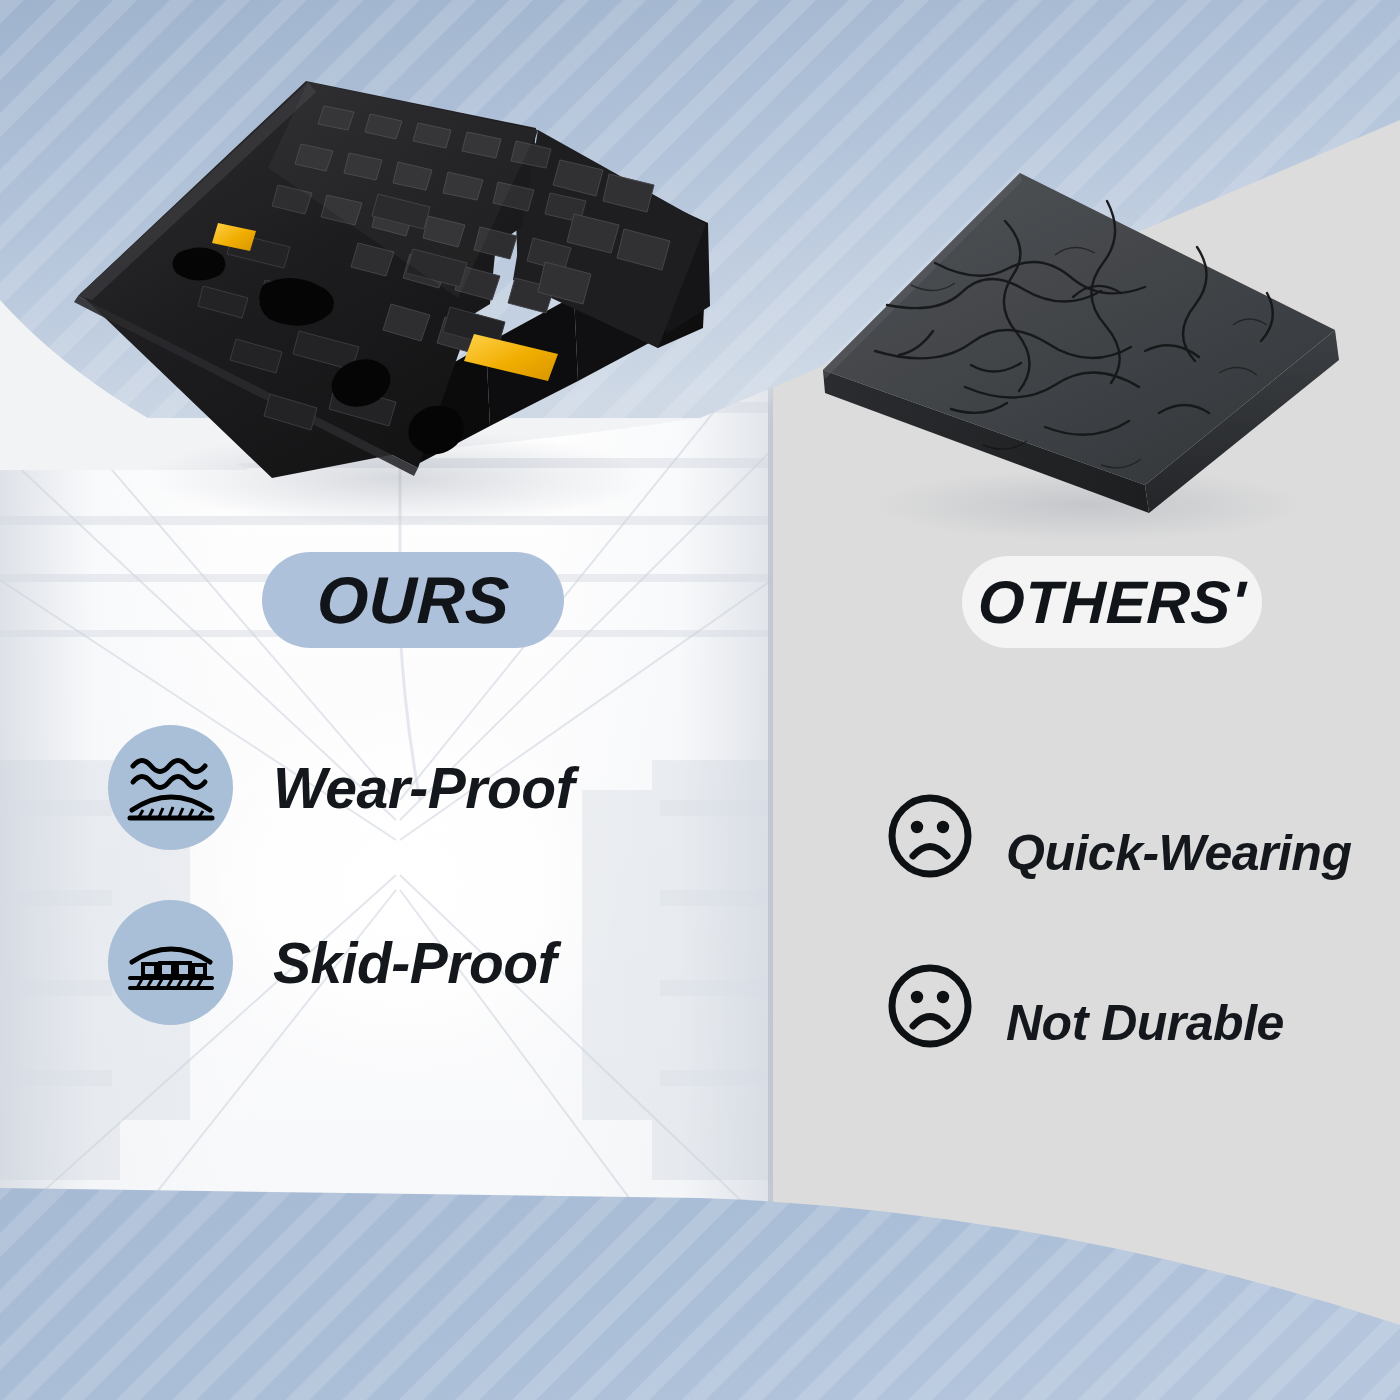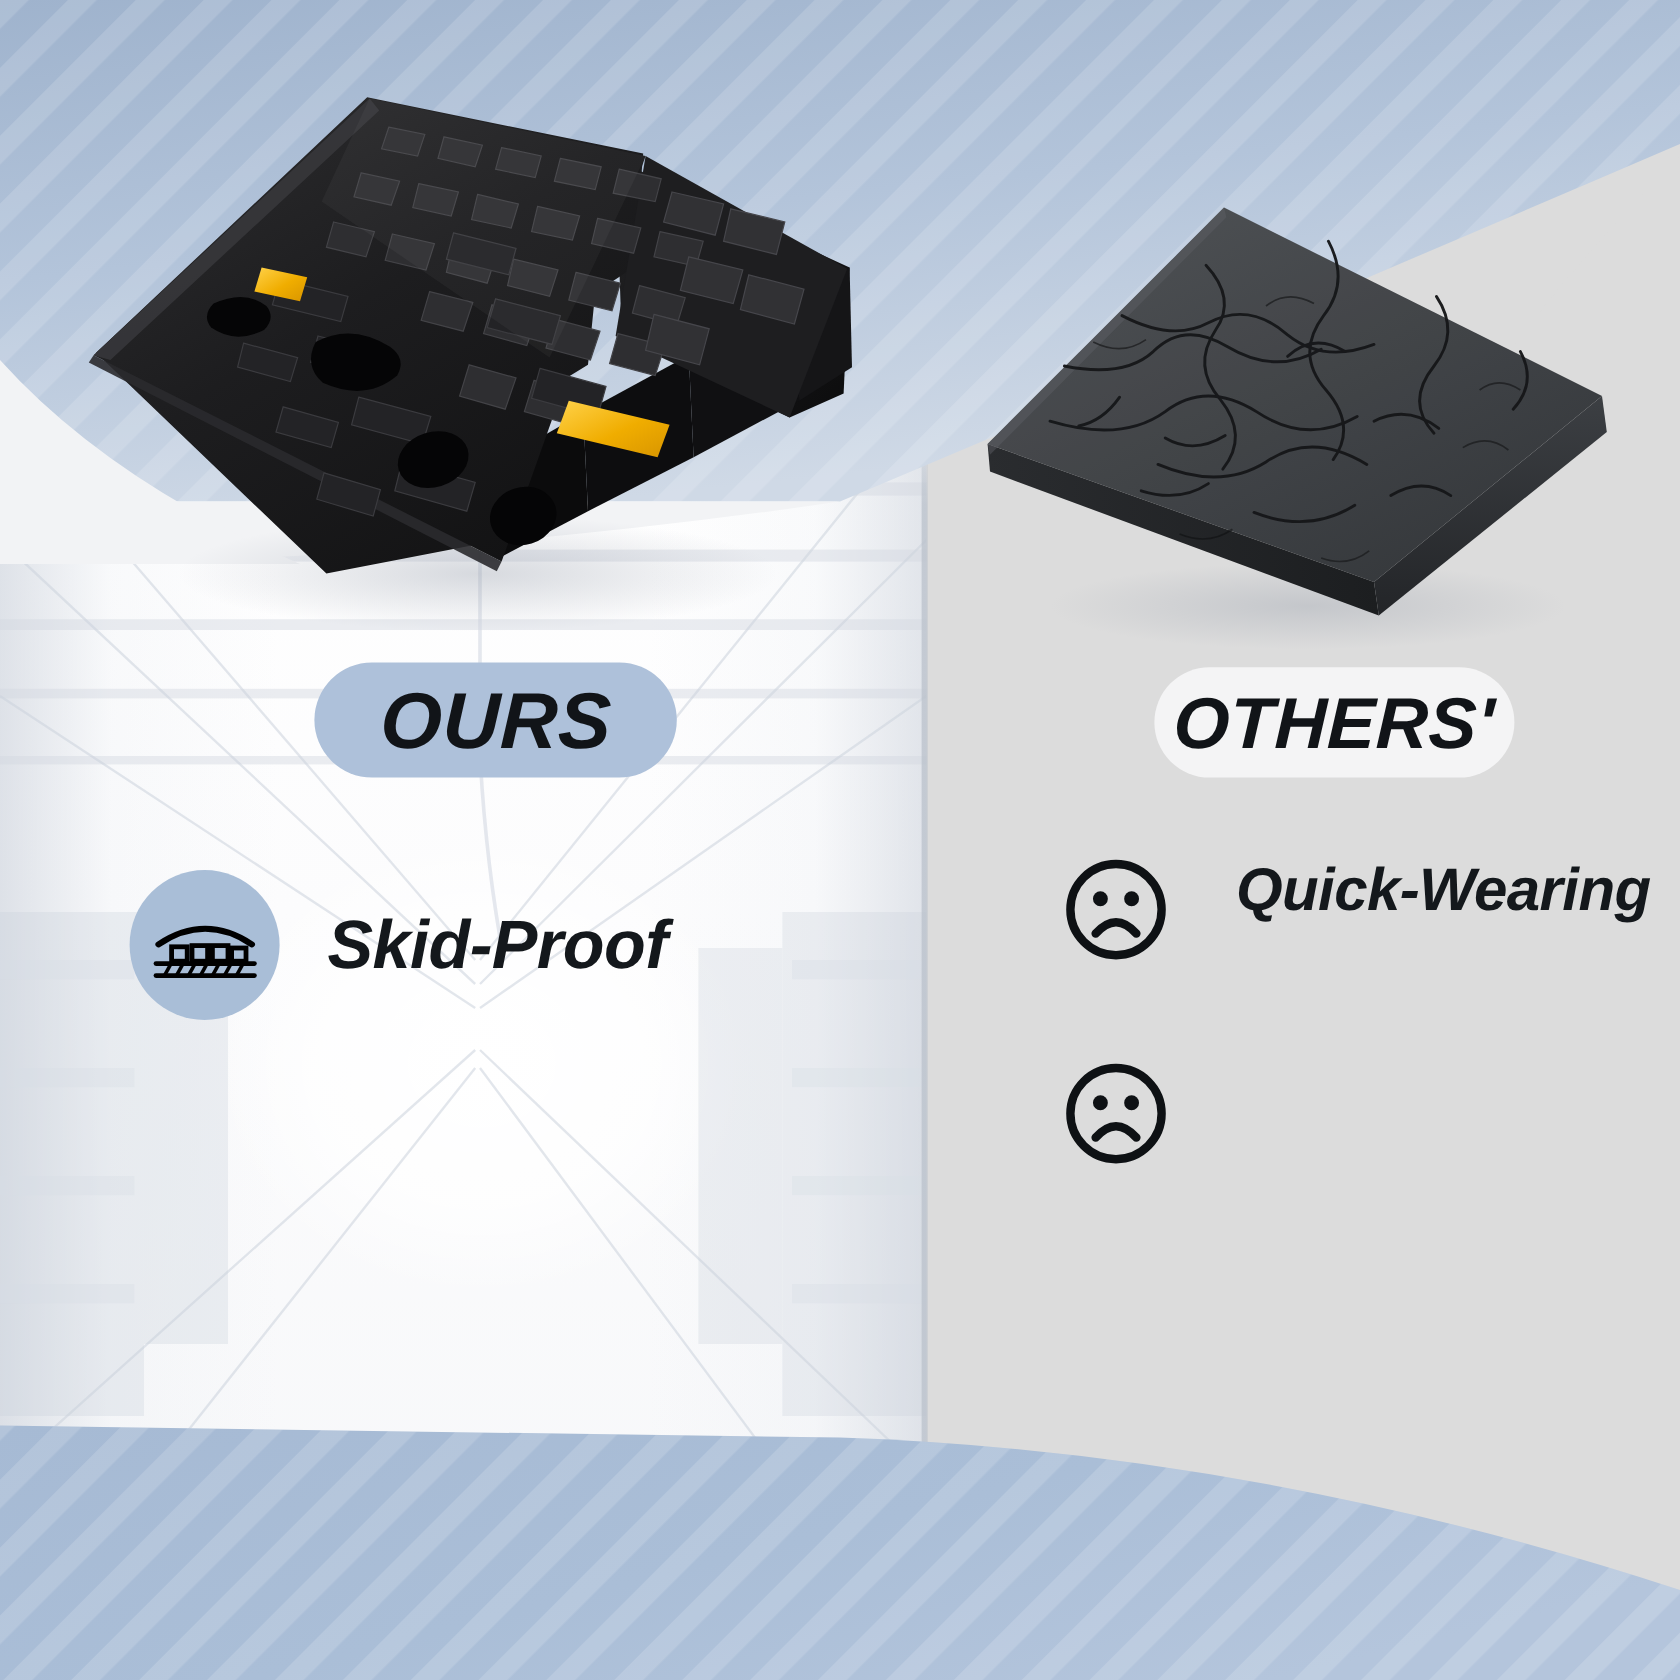--- a/index.html
+++ b/index.html
@@ -72,21 +72,21 @@
   .circ{
     width:125px;height:125px;border-radius:50%;background:#a9bed7;
     display:flex;align-items:center;justify-content:center;flex:0 0 auto;
   }
   .ours-label{
     margin-left:40px;font-size:57px;font-weight:bold;font-style:italic;
     color:#14181c;white-space:nowrap;letter-spacing:-.5px;
   }
 
   .others-list{position:absolute;left:884px;top:712px;width:480px;}
-  .others-row{position:relative;height:170px;display:flex;align-items:flex-start;gap:24px;}
+  .others-row{position:relative;height:170px;display:flex;align-items:flex-end;}
   .sadwrap{width:92px;height:92px;flex:0 0 auto;display:flex;align-items:center;justify-content:center;}
   .others-label{
     margin-left:30px;font-size:50px;font-weight:bold;font-style:italic;
     color:#14181c;white-space:nowrap;letter-spacing:-.5px;
   }
 
   
   .divider{
     position:absolute;left:768px;top:340px;width:5px;height:1010px;
     background:linear-gradient(180deg,rgba(190,196,205,0) 0%,rgba(186,193,203,.75) 8%,rgba(186,193,203,.75) 92%,rgba(190,196,205,0) 100%);
@@ -383,20 +383,42 @@
 
   <div class="badge badge-ours">
     <span>OURS</span>
   </div>
   <div class="badge badge-others">
     <span>OTHERS'</span>
   </div>
 
   <div class="ours-list">
 
+    <div class="ours-row">
+      <div class="circ">
+        <svg width="88" height="72" viewBox="0 0 88 72">
+          <g stroke="#000" stroke-width="5" fill="none" stroke-linecap="round">
+            <path d="M6 14 q9 -11 18 0 q9 11 18 0 q9 -11 18 0 q9 11 18 0"></path>
+            <path d="M6 30 q9 -11 18 0 q9 11 18 0 q9 -11 18 0 q9 11 18 0"></path>
+          </g>
+          <path d="M5 58 q39 -26 78 0" stroke="#000" stroke-width="5" fill="none" stroke-linecap="round"></path>
+          <line x1="3" y1="66" x2="85" y2="66" stroke="#000" stroke-width="5" stroke-linecap="round"></line>
+          <g stroke="#000" stroke-width="3">
+            <line x1="12" y1="65" x2="16" y2="58"></line>
+            <line x1="22" y1="65" x2="26" y2="57"></line>
+            <line x1="32" y1="65" x2="36" y2="56"></line>
+            <line x1="42" y1="65" x2="46" y2="55"></line>
+            <line x1="52" y1="65" x2="56" y2="56"></line>
+            <line x1="62" y1="65" x2="66" y2="57"></line>
+            <line x1="72" y1="65" x2="76" y2="59"></line>
+          </g>
+        </svg>
+      </div>
+      <div class="ours-label">Wear-Proof</div>
+    </div>
 
     <div class="ours-row">
       <div class="circ">
         <svg width="88" height="62" viewBox="0 0 88 62">
           <path d="M5 30 q39 -26 78 0" stroke="#000" stroke-width="5" fill="none" stroke-linecap="round"></path>
           <g fill="none" stroke="#000" stroke-width="4">
             <rect x="16" y="32" width="13" height="12"></rect>
             <rect x="33" y="31" width="13" height="13"></rect>
             <rect x="50" y="31" width="13" height="13"></rect>
             <rect x="66" y="33" width="12" height="11"></rect>
@@ -437,17 +459,18 @@
 
     <div class="others-row">
       <div class="sadwrap">
         <svg width="88" height="88" viewBox="0 0 88 88">
           <circle cx="44" cy="44" r="38" fill="none" stroke="#0e1114" stroke-width="7"></circle>
           <circle cx="31" cy="35" r="6.2" fill="#0e1114"></circle>
           <circle cx="57" cy="35" r="6.2" fill="#0e1114"></circle>
           <path d="M27 64 q17 -19 34 0" stroke="#0e1114" stroke-width="7" fill="none" stroke-linecap="round"></path>
         </svg>
       </div>
+      <div class="others-label">Not Durable</div>
     </div>
 
   </div>
 
 </div>
 
 </body></html>

